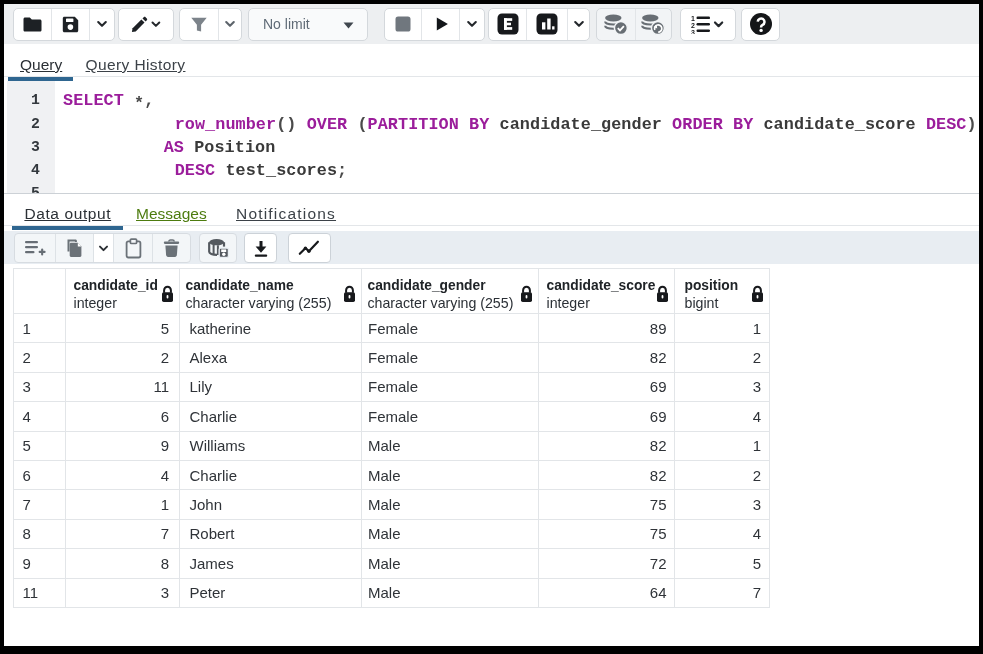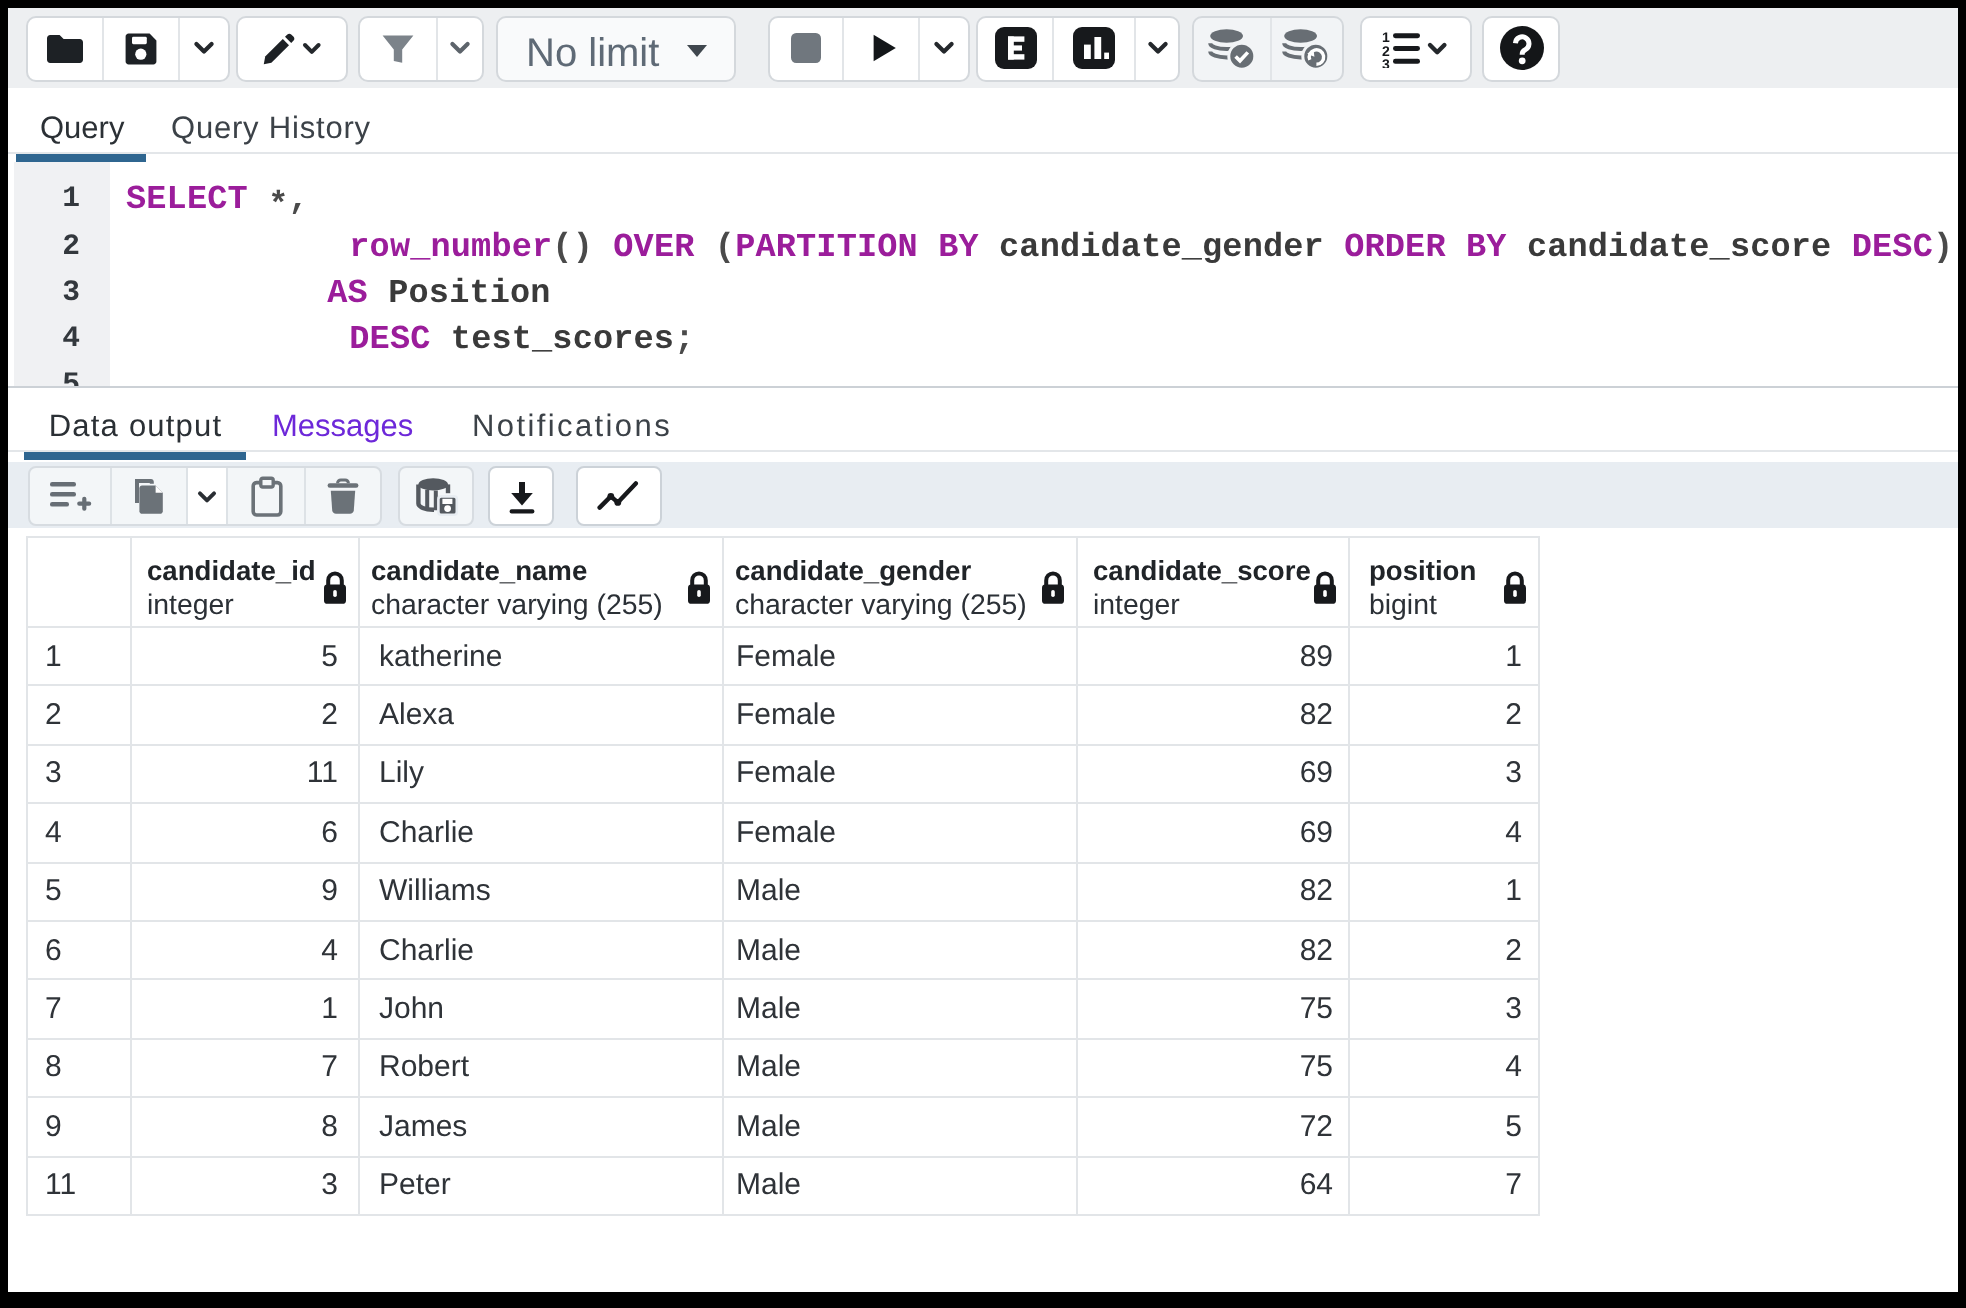--- a/index.html
+++ b/index.html
@@ -6,21 +6,21 @@
 html,body { width:983px; height:654px; background:#000; overflow:hidden; }
 body { font-family:"Liberation Sans", sans-serif; }
 #stage { position:absolute; left:4px; top:4px; width:975px; height:642px; background:#fff; overflow:hidden; }
 
 #toolbar { position:absolute; left:0; top:0; width:975px; height:40px; background:#edeff1; }
 .btngroup { position:absolute; top:3.5px; height:33px; background:#fff; border:1px solid #d4d8dc; border-radius:5px; display:flex; }
 .tbtn { height:100%; display:flex; align-items:center; justify-content:center; }
 .tbtn + .tbtn { border-left:1px solid #e2e5e8; }
 
 #tabbar1 { position:absolute; left:0; top:40px; width:975px; height:32.5px; background:#fff; border-bottom:1px solid #e3e6e9; }
-.tabtxt { position:absolute; font-size:15.5px; color:#33383d; }
+.tabtxt { position:absolute; font-size:15.5px; color:#33383d;text-decoration:underline; }
 .underline { position:absolute; background:#2f6690; }
 
 #editor { position:absolute; left:0; top:76.5px; width:975px; height:112px; background:#fff; }
 #gutter { position:absolute; left:3px; top:0; width:48px; height:112px; background:#f0f1f3; }
 .cm { font-family:"Liberation Mono", monospace; font-size:16.8px; line-height:23.2px; font-weight:bold; white-space:pre; position:absolute; letter-spacing:0.08px; }
 .ln { position:absolute; left:3px; width:33px; text-align:right; font-family:"Liberation Mono", monospace; font-size:14.8px; font-weight:bold; line-height:23.2px; color:#33383d; }
 .kw { color:#9b1d9b; }
 .id { color:#3a3a3a; }
 .pn { color:#4a4a4a; }
 
@@ -76,21 +76,21 @@
             <path d="M1.3 1.8h15.4l-5.6 7v6.6l-4.2-.9V8.8z" fill="#7c838a"></path>
           </svg>
         </div>
       <div class="tbtn" style="width:23.5px;">
           <svg width="14" height="14" viewBox="0 0 14 14">
             <path d="M3.2 5l3.8 3.8L10.8 5" fill="none" stroke="#5d646b" stroke-width="2.1" stroke-linecap="round" stroke-linejoin="round"></path>
           </svg>
         </div>
     </div>
     <div id="nolimit" style="position:absolute; left:244px; top:3.5px; width:120px; height:33px; background:#f9fafb; border:1px solid #d4d8dc; border-radius:5px;">
-      <span style="position:absolute; left:14px; top:7px; font-size:20px; color:#5f6a76;">No limit</span>
+      <span style="position:absolute; left:14px; top:7px; font-size:14px; color:#5f6a76;">No limit</span>
       <svg style="position:absolute; right:13px; top:13px;" width="11" height="7" viewBox="0 0 11 7">
           <path d="M0.5 0.5h10L5.5 6.5z" fill="#40474e"></path>
         </svg>
     </div>
     <div class="btngroup" style="left:380px; width:100.6px;">
       <div class="tbtn" style="width:37px;">
           <svg width="16" height="16">
             <rect x="0.5" y="0.5" width="15" height="15" rx="2.6" fill="#70777e"></rect>
           </svg>
         </div>
@@ -187,21 +187,21 @@
     <div class="ln" style="top:78.5px;">4</div>
     <div class="ln" style="top:101.7px;">5</div>
     <div class="cm" style="left:59px; top:8.9px;"><span class="kw">SELECT</span> <span class="pn" style="position:relative; top:2.5px;">*</span><span class="pn">,</span></div>
     <div class="cm" style="left:59px; top:32.1px;">           <span class="kw">row_number</span><span class="pn">()</span> <span class="kw">OVER</span> <span class="pn">(</span><span class="kw">PARTITION BY</span> <span class="id">candidate_gender</span> <span class="kw">ORDER BY</span> <span class="id">candidate_score</span> <span class="kw">DESC</span><span class="pn">)</span></div>
     <div class="cm" style="left:48px; top:55.3px;">           <span class="kw">AS</span> <span class="id">Position</span></div>
     <div class="cm" style="left:59px; top:78.5px;">           <span class="kw">DESC</span> <span class="id">test_scores</span><span class="pn">;</span></div>
   </div>
   <div id="paneltop"></div>
   <div id="tabbar2">
     <div class="tabtxt" style="left:20.4px; top:11.5px; color:#2b3035; letter-spacing:0.6px;">Data output</div>
-    <div class="tabtxt" style="left:132px; top:11.5px; color:#6d28d9;">Messages</div>
+    <div class="tabtxt" style="left:132px; top:11.5px; color:#4d7c0f;">Messages</div>
     <div class="tabtxt" style="left:232px; top:11.5px; color:#3c4248; letter-spacing:1.2px;">Notifications</div>
   </div>
   <div id="strip">
     <div class="sbtn" style="left:10.2px; width:177px; background:#f3f6f8; border:1px solid #d7dce1; padding:0; display:flex;">
       <div class="tbtn" style="width:40px;">
           <svg width="22" height="18" viewBox="0 0 22 18">
             <rect x="1" y="2" width="13" height="2.3" rx="1.1" fill="#676e75"></rect>
             <rect x="1" y="7" width="13" height="2.3" rx="1.1" fill="#676e75"></rect>
             <rect x="1" y="12" width="9.5" height="2.3" rx="1.1" fill="#676e75"></rect>
             <rect x="14.6" y="11.8" width="7" height="2.1" rx="1" fill="#676e75"></rect>

